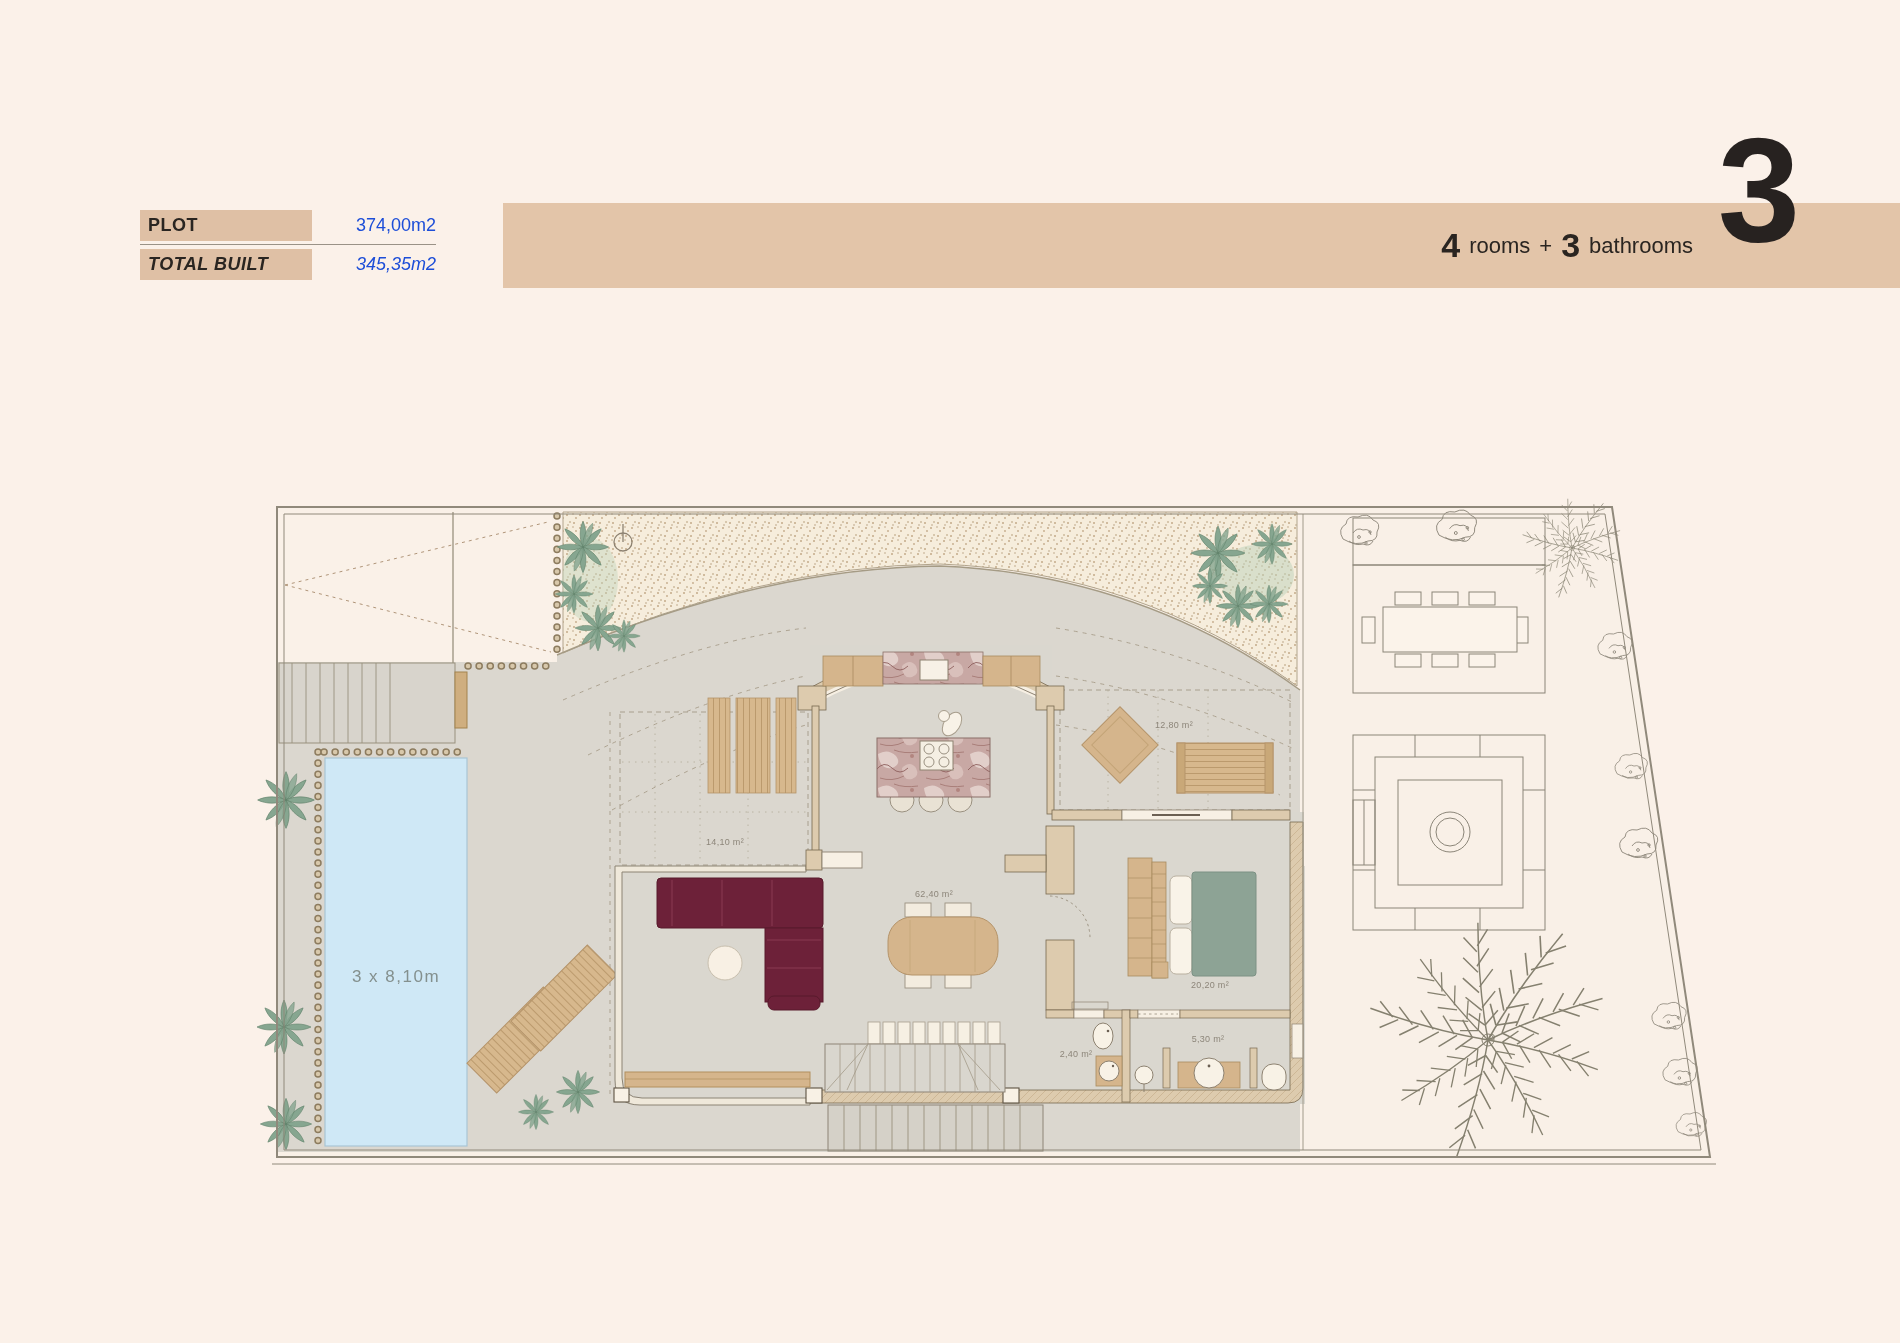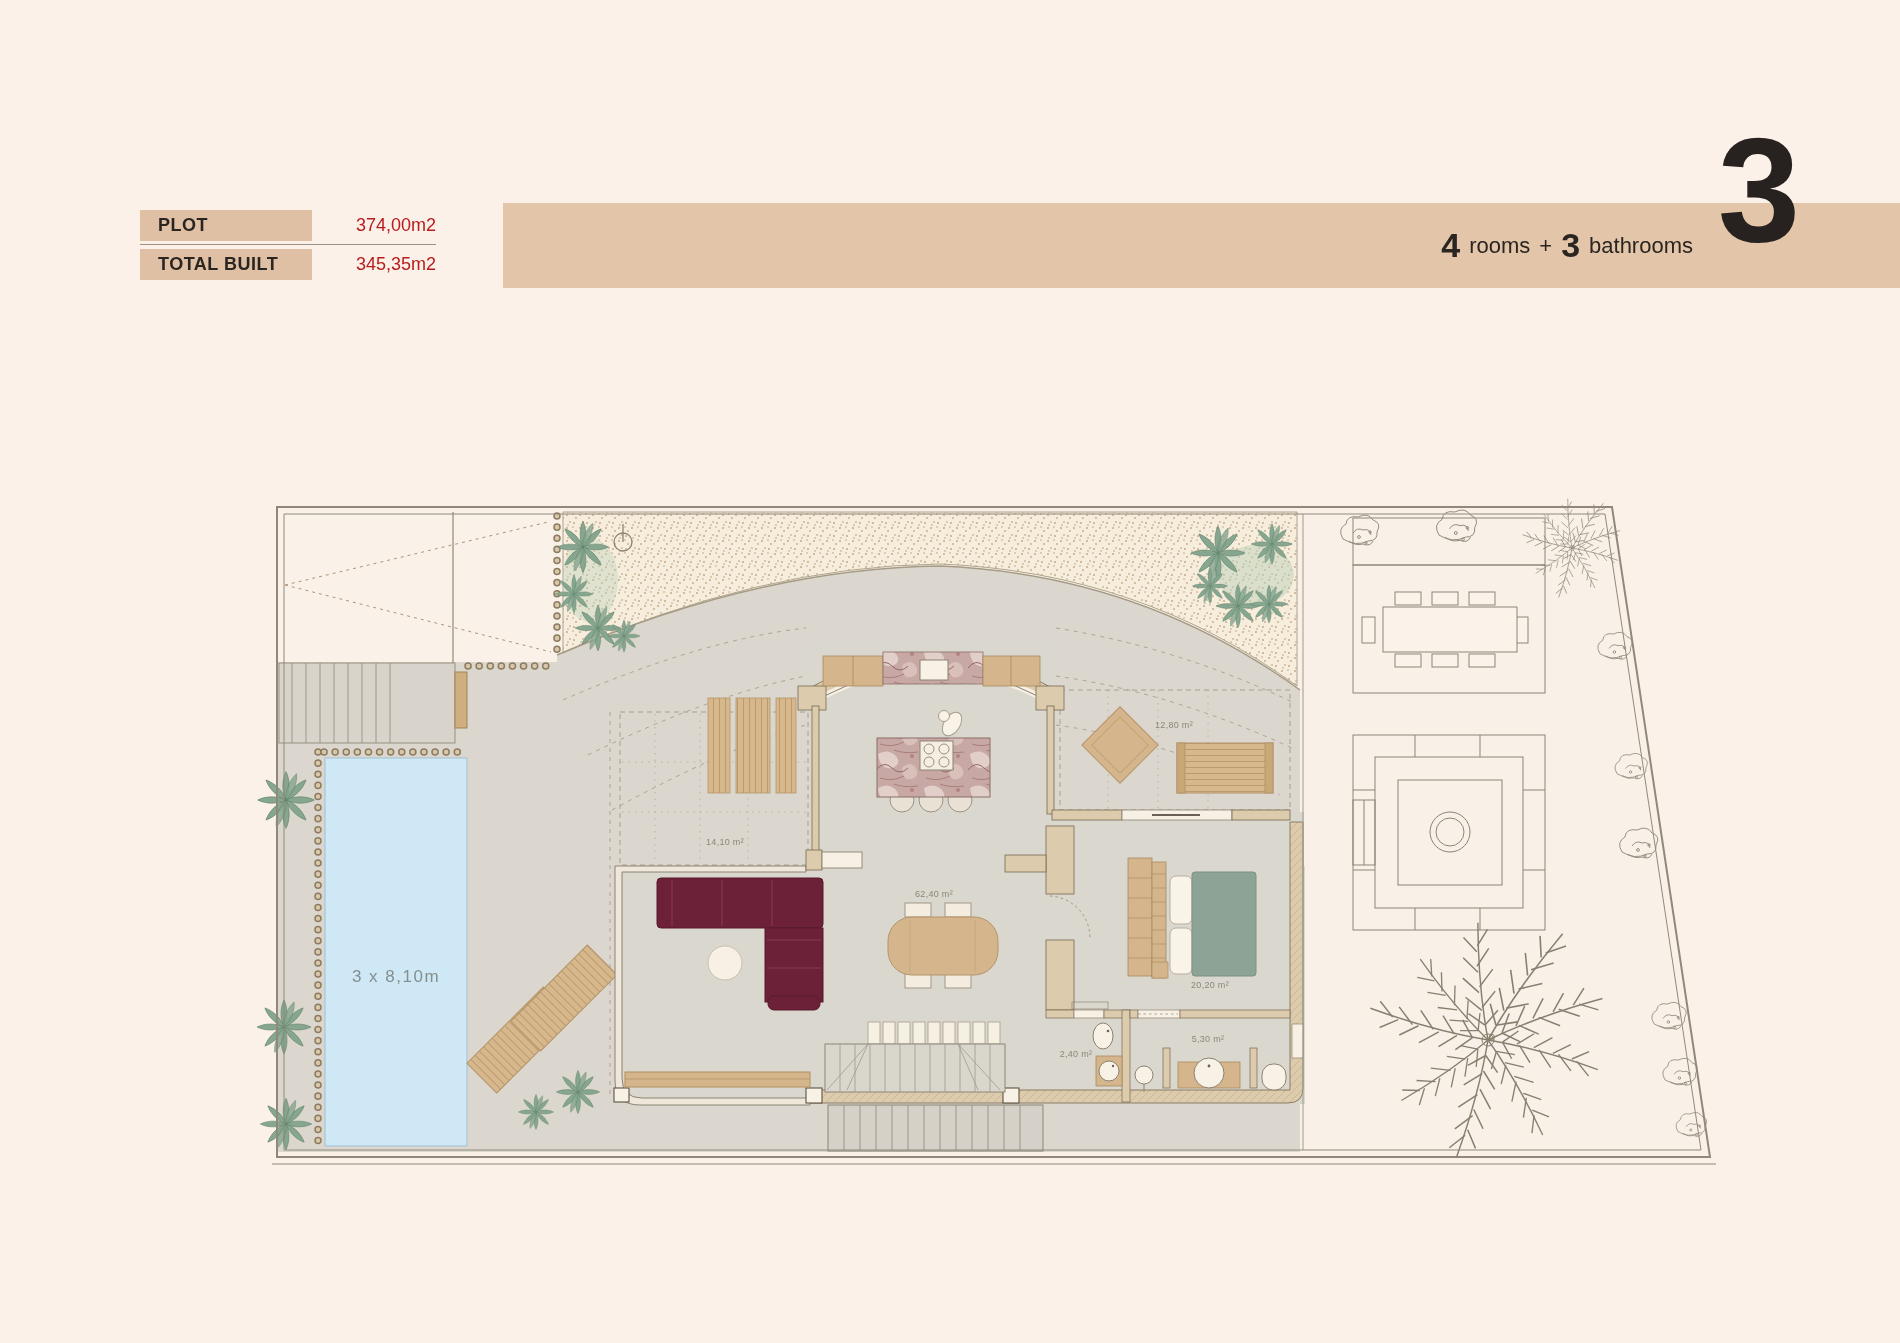--- a/index.html
+++ b/index.html
@@ -5,24 +5,24 @@
   html,body{margin:0;padding:0;}
   body{
     width:1900px;height:1343px;position:relative;overflow:hidden;
     background:#fbf1e9;
     font-family:"Liberation Sans","DejaVu Sans",sans-serif;
     color:#2a2521;
   }
   
   .spec-table{position:absolute;left:140px;top:206px;width:296px;}
   .spec-row{display:flex;align-items:center;height:38px;border-bottom:1px solid #9a9287;}
-  .spec-row:last-child{border-bottom:none;}
-  .spec-label{width:172px;font-weight:bold;font-size:18px;letter-spacing:.5px;padding:5px 18px;box-sizing:border-box;}
+  .spec-row:last-child{border-bottom:none;font-style:italic;}
+  .spec-label{width:172px;font-weight:bold;font-size:18px;letter-spacing:.5px;padding:5px 8px;box-sizing:border-box;}
   .spec-row.hl .spec-label{background:#dfc0a5;}
-  .spec-value{flex:1;text-align:right;font-size:18px;color:#b91c1c;}
+  .spec-value{flex:1;text-align:right;font-size:18px;color:#1d4ed8;}
   
   .banner{position:absolute;left:503px;top:203px;right:0;height:85px;background:#e3c5a9;}
   .banner-text{position:absolute;right:207px;top:0;height:85px;display:flex;align-items:center;gap:9px;white-space:nowrap;}
   .banner-text .num{font-size:34px;font-weight:bold;}
   .banner-text .word{font-size:22px;font-weight:400;}
   .big-number{position:absolute;top:116px;right:100px;font-size:148px;font-weight:bold;line-height:1;color:#272220;}
   
   svg.plan{position:absolute;left:0;top:0;width:1900px;height:1343px;}
   text.arealbl{font-size:9px;fill:#8d867a;letter-spacing:.3px;}
   text.poollbl{font-size:17px;fill:#84908e;letter-spacing:1.5px;}

